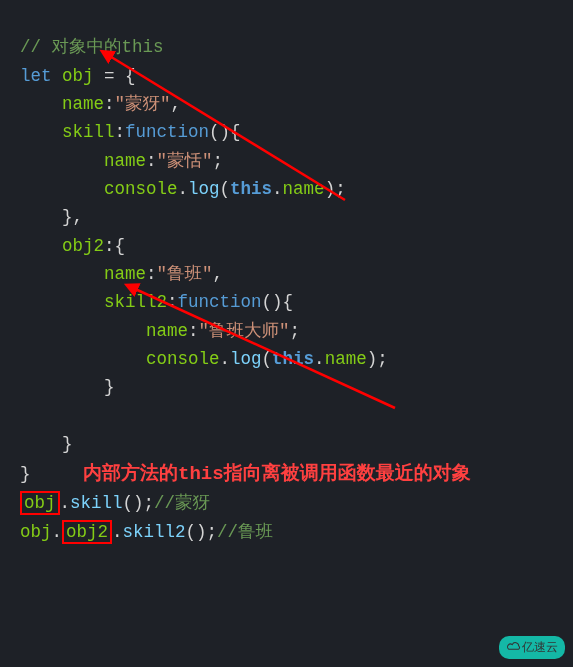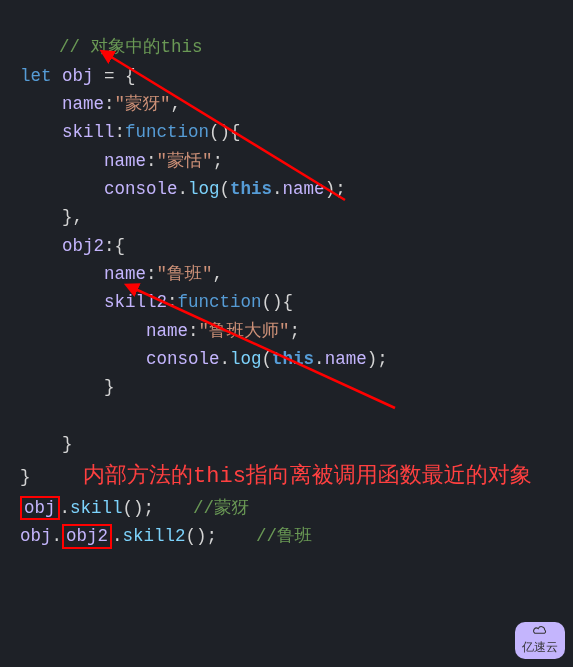--- a/index.html
+++ b/index.html
@@ -13,52 +13,51 @@
     overflow: hidden;
     position: relative;
     color: #d4d4d4;
   }
   .code {
     padding: 5px 0 0 20px;
     line-height: 1.62;
     white-space: pre;
     position: relative;
   }
-  .cmt  { color: #6a9955; margin-left: 39px; }
+  .cmt  { color: #6a9955; }
   .kw   { color: #569cd6; }
-  .ident{ color: #c4b5fd; }
+  .ident{ color: #84cc16; }
   .fn   { color: #7dd3fc; }
   .str  { color: #ce9178; }
   .punc { color: #d4d4d4; }
   .this { color: #569cd6; font-weight: bold; }
   .note {
     color: #ff4040;
-    font-weight: normal;
-    font-size: 22px;
+    font-weight: bold;
+    font-size: 19px;
   }
   .boxed {
     border: 2px solid #ff0000;
     padding: 0 2px;
     display: inline-block;
     line-height: 1.15;
   }
   .watermark {
     position: absolute;
     right: 8px;
     bottom: 8px;
-    background: #c4b5fd;
+    background: #14b8a6;
     color: #333333;
     font-size: 12px;
     font-family: sans-serif;
     padding: 3px 7px;
     border-radius: 10px;
     display: flex;
     align-items: center;
     gap: 0;
-    flex-direction: column;
   }
   .wm-icon {
     display: inline-block;
   }
   svg.arrows {
     position: absolute;
     left: 0;
     top: 0;
     pointer-events: none;
   }

